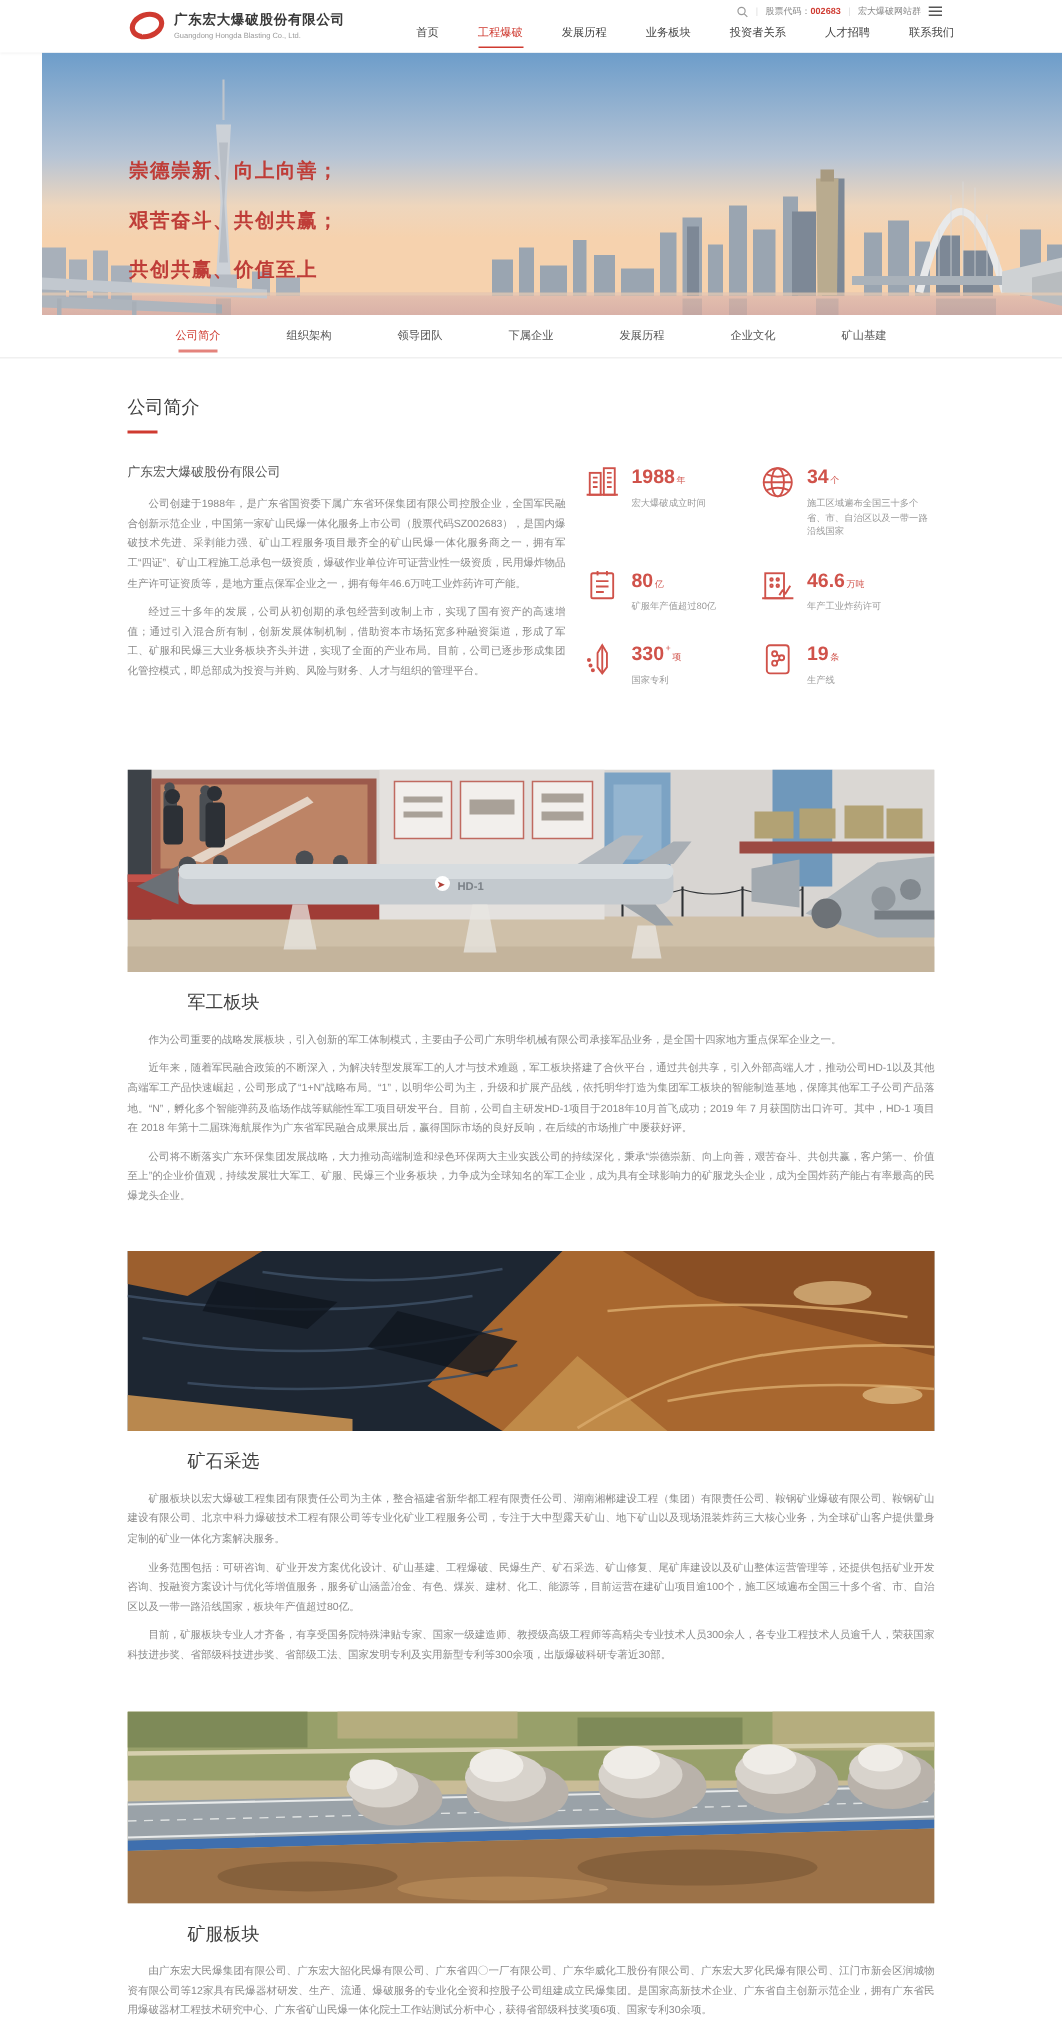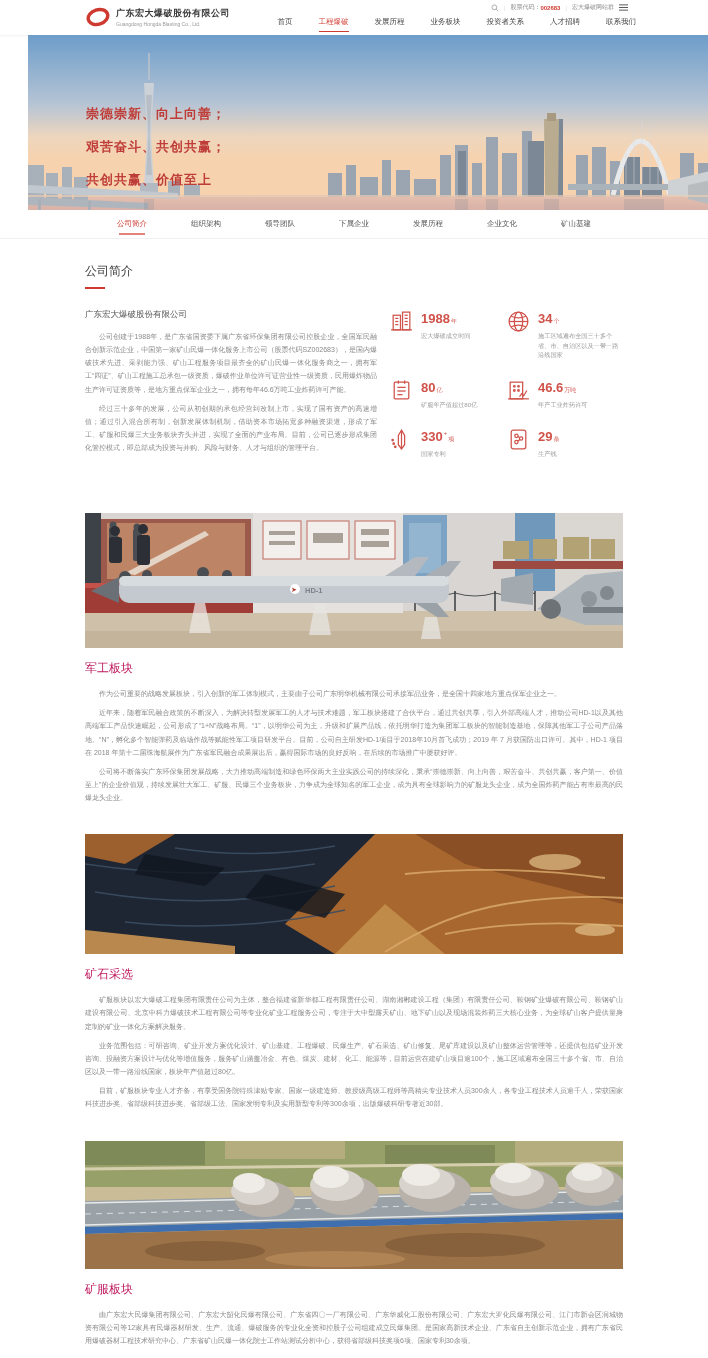--- a/index.html
+++ b/index.html
@@ -42,21 +42,21 @@
   .body-p { font-size:7px; color:#8a8a8a; line-height:1.88; text-align:justify; text-indent:2em; margin-bottom:6px; }
   .stats { width:234px; margin-left:12px; display:flex; flex-wrap:wrap; }
   .stat { width:117px; display:flex; margin-bottom:18px; }
   .stat-icon { width:25px; height:25px; flex:none; margin-right:7px; }
   .stat-num { font-size:13px; font-weight:bold; color:#d0524a; line-height:1; }
   .stat-unit { font-size:6px; font-weight:normal; color:#d0524a; margin-left:1px; }
   .stat-desc { font-size:6.2px; color:#9b9b9b; line-height:1.55; margin-top:4px; }
 
   
   .biz-img { width:538px; display:block; margin-top:30px; }
-  .biz-title { font-size:12px; color:#be185d; font-weight:500; margin-top:12px; }
+  .biz-title { font-size:12px; color:#404040; font-weight:500; margin-top:12px;margin-left:40px; }
   .biz-paras { margin-top:10px; }
 </style>
 </head>
 <body>
 
 <div class="header">
   <div class="logo-wrap">
     <svg class="logo-mark" viewBox="0 0 24 24">
       <ellipse cx="12" cy="12" rx="10" ry="7.2" fill="none" stroke="#cf3a30" stroke-width="3.4" transform="rotate(-18 12 12)"></ellipse>
       <path d="M5 14 L13 7 L10.5 12 L19 9.5 L9 18 L12 12.5 Z" fill="#fff" stroke="#fff" stroke-width="0.4"></path>
@@ -283,21 +283,21 @@
         </div>
         <div class="stat">
           <svg class="stat-icon" viewBox="0 0 24 24" fill="none" stroke="#d0524a" stroke-width="1.2">
             <rect x="5" y="3" width="14" height="18" rx="2"></rect>
             <circle cx="10" cy="8.5" r="1.6"></circle>
               <circle cx="14.5" cy="11" r="1.6"></circle>
               <circle cx="10" cy="14.5" r="1.6"></circle>
             <polyline points="11.5,9 13,10.2"></polyline>
               <polyline points="13.2,12 11.4,13.6"></polyline>
           </svg>
-          <div><span class="stat-num">29</span><span class="stat-unit">条</span>
+          <div><span class="stat-num">19</span><span class="stat-unit">条</span>
             <div class="stat-desc">生产线</div></div>
         </div>
       </div>
     </div>
   </div>
 
   <svg class="biz-img" viewBox="0 0 538 135" style="margin-top:36px">
     <rect width="538" height="135" fill="#d8d5d2"></rect>
     <rect y="98" width="538" height="37" fill="#cfc0a9"></rect>
     <rect y="118" width="538" height="17" fill="#c4b49c"></rect>

